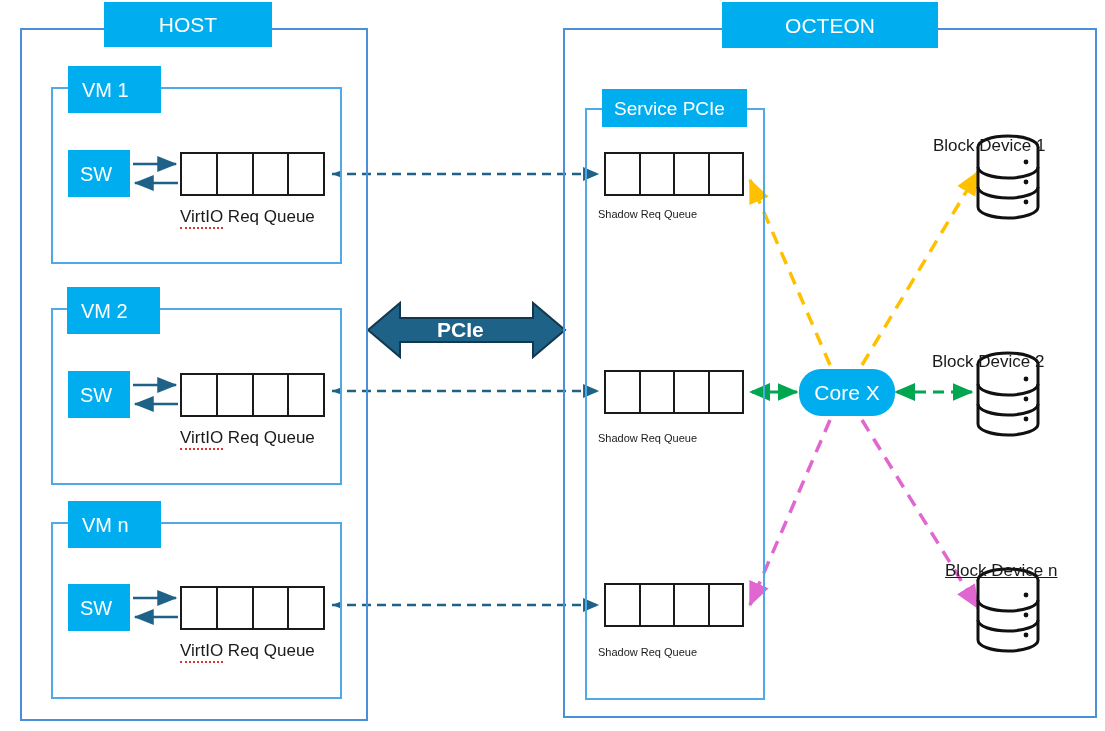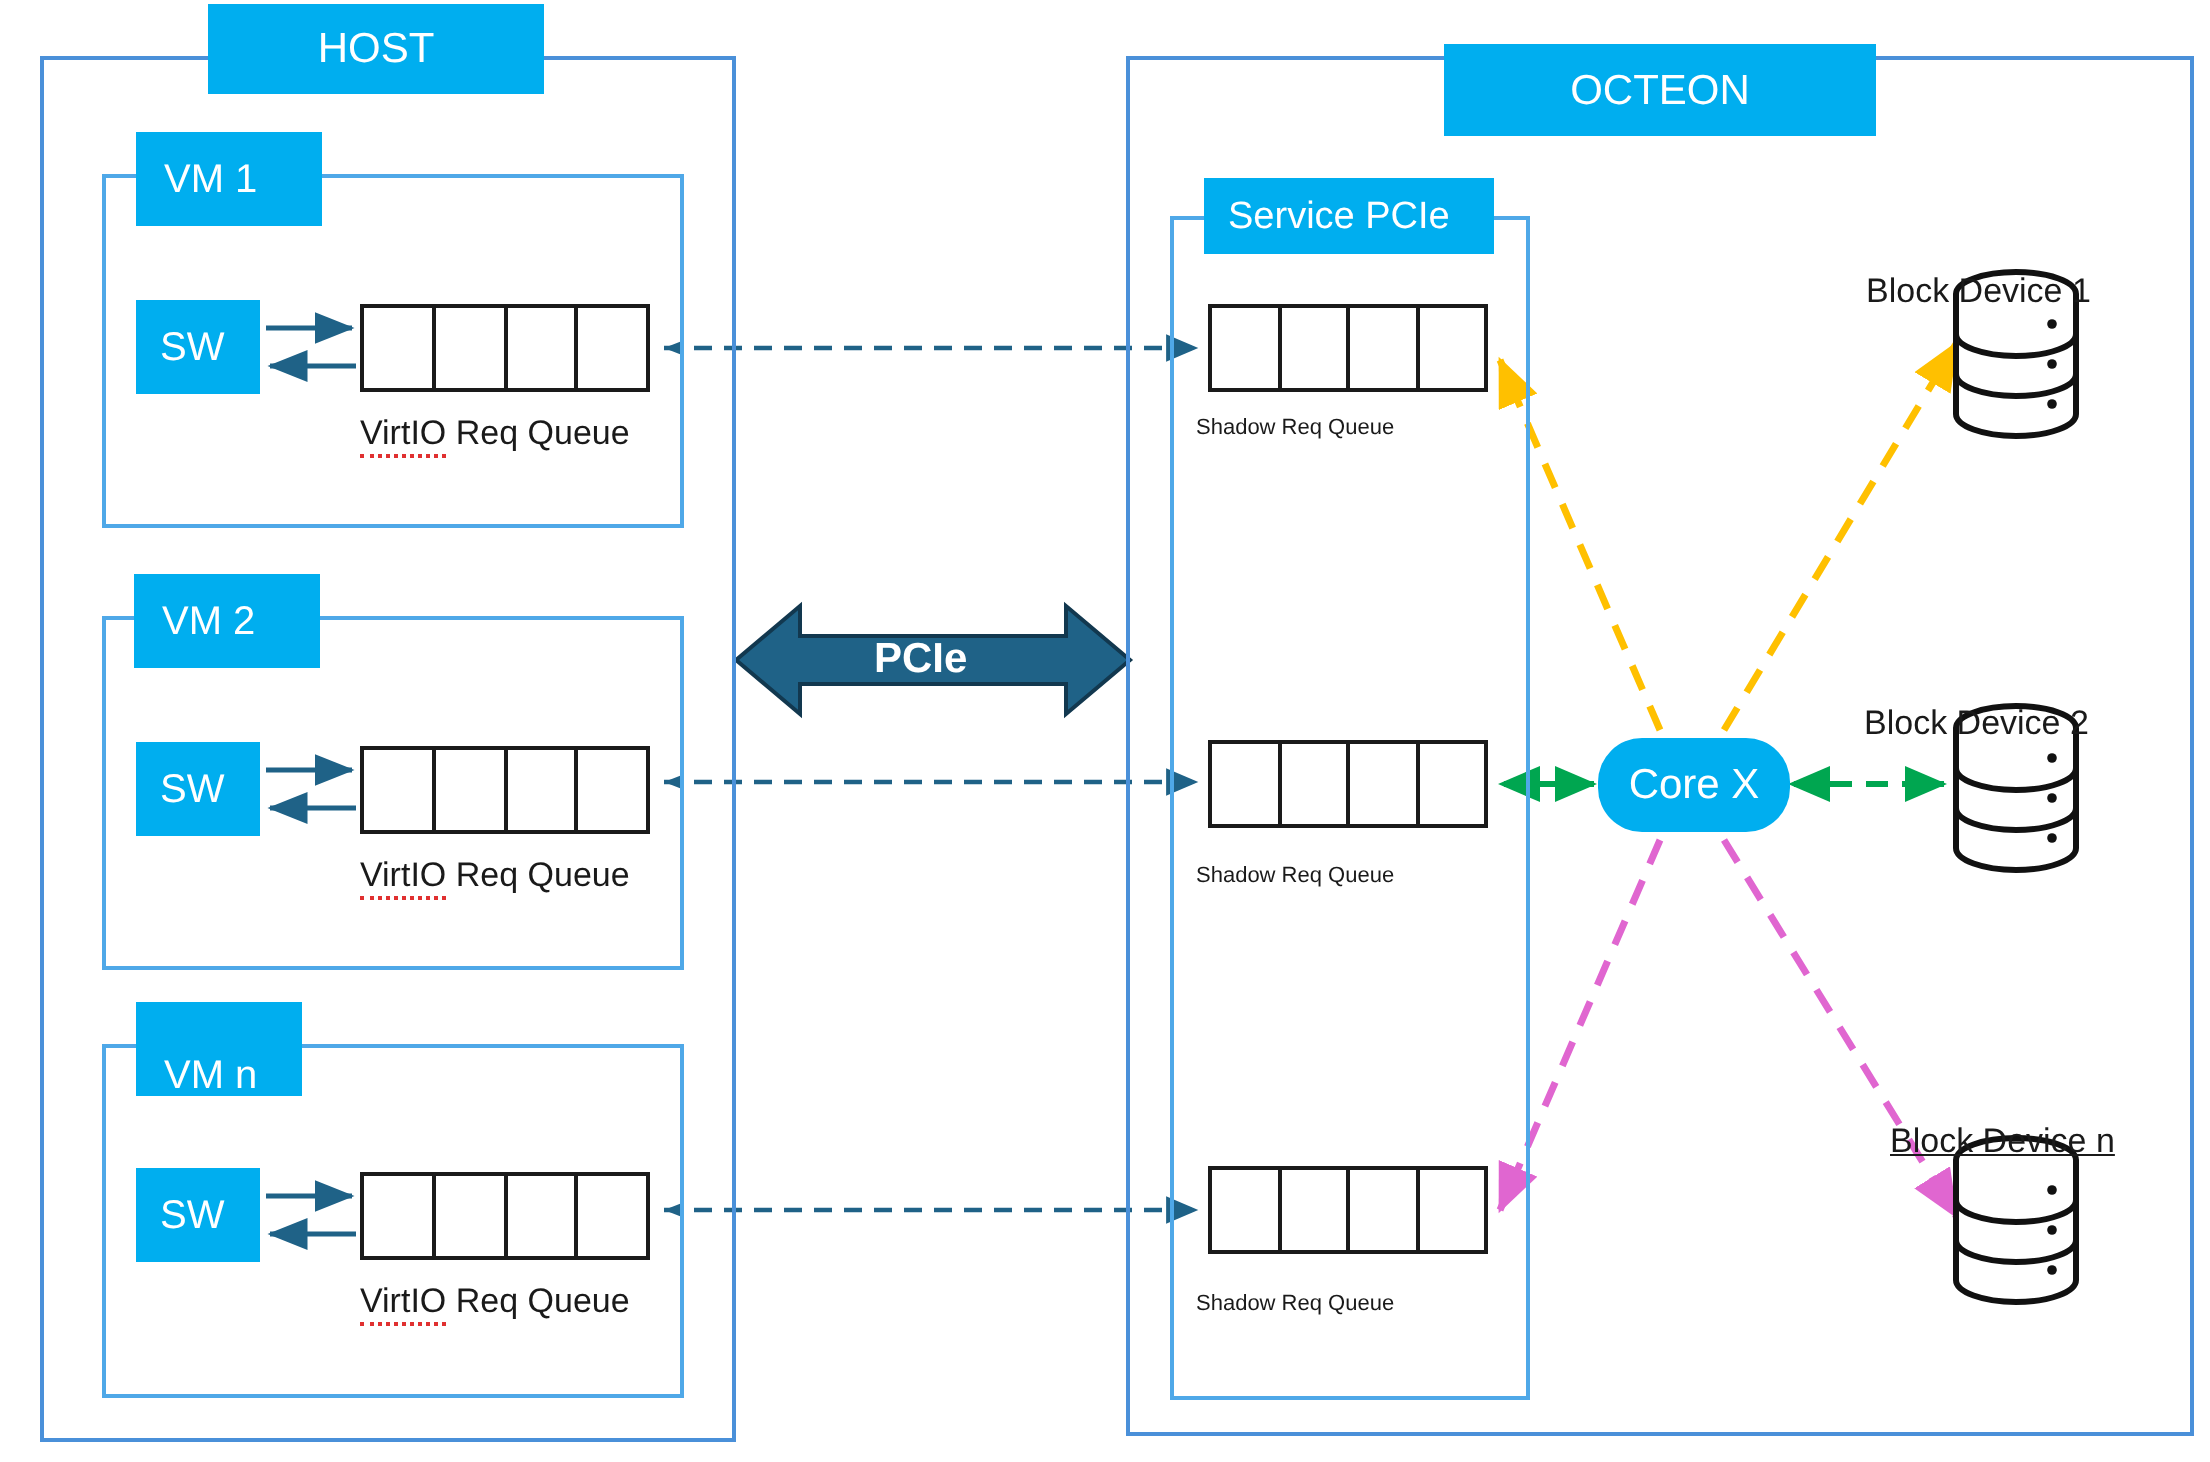--- a/index.html
+++ b/index.html
@@ -45,21 +45,21 @@
     color: #ffffff;
     display: flex;
     align-items: center;
     justify-content: center;
     box-sizing: border-box;
     line-height: 1;
     white-space: nowrap;
     z-index: 6;
   }
   .chip-host     { font-size: 21px; }
-  .chip-octeon   { font-size: 21px; margin-top: 20px; }
+  .chip-octeon   { font-size: 21px; }
   .chip-vm       { font-size: 20px; justify-content: flex-start; padding-left: 14px; }
   .chip-service  { font-size: 19px; justify-content: flex-start; padding-left: 12px; }
   .chip-sw       { font-size: 20px; justify-content: flex-start; padding-left: 12px; }
   .chip-core     { font-size: 21px; }
 
   
   .queue {
     position: absolute;
     display: flex;
     border: 2px solid #1a1a1a;
@@ -243,21 +243,21 @@
   </div>
   <div class="queue" style="left:180px; top:373px; width:145px; height:44px;">
     <div class="cell"></div>
     <div class="cell"></div>
     <div class="cell"></div>
     <div class="cell"></div>
   </div>
   <div class="caption" style="left:180px; top:428px;"><span class="squiggle">VirtIO</span><span> Req Queue</span></div>
 
   <div class="frame-inner" style="left:51px; top:522px; width:291px; height:177px;"></div>
-  <div class="chip chip-vm" style="left:68px; top:501px; width:83px; height:47px;align-items:flex-end;">
+  <div class="chip chip-vm" style="left:68px; top:501px; width:93px; height:47px;">
     <span>VM n</span>
   </div>
   <div class="chip chip-sw" style="left:68px; top:584px; width:62px; height:47px;">
     <span>SW</span>
   </div>
   <div class="queue" style="left:180px; top:586px; width:145px; height:44px;">
     <div class="cell"></div>
     <div class="cell"></div>
     <div class="cell"></div>
     <div class="cell"></div>

